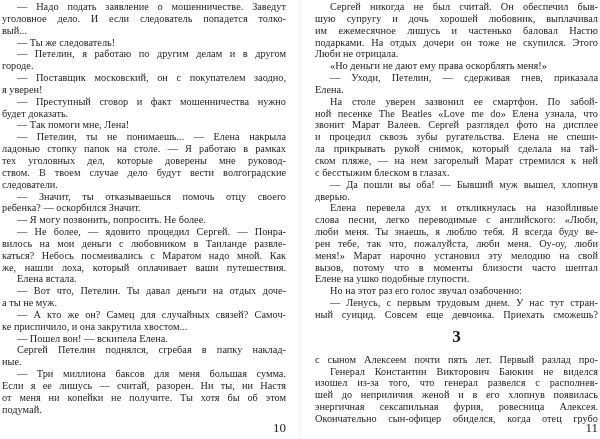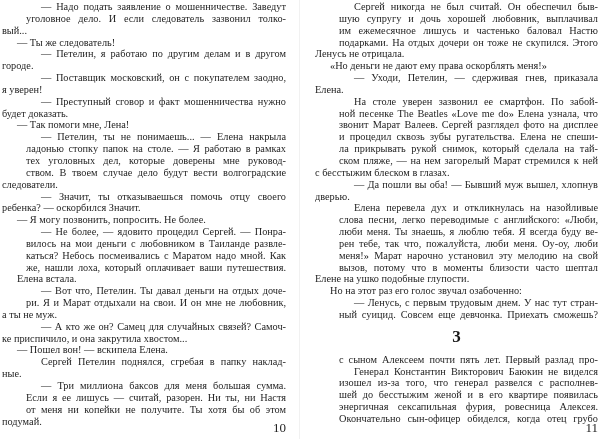--- a/index.html
+++ b/index.html
@@ -37,21 +37,20 @@
     font-size: 10.3px;
     line-height: 11.85px;
     height: 11.85px;
     overflow: hidden;
     white-space: normal;
     text-align: left;
   }
   .line.j {
     text-align: justify;
     text-align-last: justify;
-    margin-left: 24px;
   }
   .line.in { padding-left: 15px; }
   .chapter {
     height: 33px;
     display: flex;
     align-items: center;
     justify-content: center;
     font-size: 17px;
     font-weight: bold;
     color: #1a1a1a;
@@ -66,21 +65,21 @@
   .page.left  .pagenum { left: 2px;  right: 13px; }
   .page.right .pagenum { left: 15px; right: 2px; }
 </style>
 </head>
 <body>
 
 <div class="spread">
   <div class="page left">
     <div class="text-area">
         <div class="line j in">— Надо подать заявление о мошенничестве. Заведут</div>
-        <div class="line j">уголовное дело. И если следователь зазвонил толко-</div>
+        <div class="line j">уголовное дело. И если следователь попадется толко-</div>
         <div class="line">вый...</div>
         <div class="line in">— Ты же следователь!</div>
         <div class="line j in">— Петелин, я работаю по другим делам и в другом</div>
         <div class="line">городе.</div>
         <div class="line j in">— Поставщик московский, он с покупателем заодно,</div>
         <div class="line">я уверен!</div>
         <div class="line j in">— Преступный сговор и факт мошенничества нужно</div>
         <div class="line">будет доказать.</div>
         <div class="line in">— Так помоги мне, Лена!</div>
         <div class="line j in">— Петелин, ты не понимаешь... — Елена накрыла</div>
@@ -90,42 +89,41 @@
         <div class="line">следователи.</div>
         <div class="line j in">— Значит, ты отказываешься помочь отцу своего</div>
         <div class="line">ребенка? — оскорбился Значит.</div>
         <div class="line in">— Я могу позвонить, попросить. Не более.</div>
         <div class="line j in">— Не более, — ядовито процедил Сергей. — Понра-</div>
         <div class="line j">вилось на мои деньги с любовником в Таиланде развле-</div>
         <div class="line j">каться? Небось посмеивались с Маратом надо мной. Как</div>
         <div class="line j">же, нашли лоха, который оплачивает ваши путешествия.</div>
         <div class="line in">Елена встала.</div>
         <div class="line j in">— Вот что, Петелин. Ты давал деньги на отдых доче-</div>
-        <div class="line j">ри. Я и Марат отдыхали на свои. И он мне не любовник,</div>
         <div class="line">а ты не муж.</div>
         <div class="line j in">— А кто же он? Самец для случайных связей? Самоч-</div>
         <div class="line">ке приспичило, и она закрутила хвостом...</div>
         <div class="line in">— Пошел вон! — вскипела Елена.</div>
         <div class="line j in">Сергей Петелин поднялся, сгребая в папку наклад-</div>
         <div class="line">ные.</div>
         <div class="line j in">— Три миллиона баксов для меня большая сумма.</div>
         <div class="line j">Если я ее лишусь — считай, разорен. Ни ты, ни Настя</div>
         <div class="line j">от меня ни копейки не получите. Ты хотя бы об этом</div>
         <div class="line">подумай.</div>
       </div>
     <div class="pagenum">10</div>
   </div>
   <div class="gutter"></div>
   <div class="page right">
     <div class="text-area">
         <div class="line j in">Сергей никогда не был считай. Он обеспечил быв-</div>
         <div class="line j">шую супругу и дочь хорошей любовник, выплачивал</div>
         <div class="line j">им ежемесячное лишусь и частенько баловал Настю</div>
         <div class="line j">подарками. На отдых дочери он тоже не скупился. Этого</div>
-        <div class="line">Ленусь не отрицала.</div>
+        <div class="line">Люби не отрицала.</div>
         <div class="line in">«Но деньги не дают ему права оскорблять меня!»</div>
         <div class="line j in">— Уходи, Петелин, — сдерживая гнев, приказала</div>
         <div class="line">Елена.</div>
         <div class="line j in">На столе уверен зазвонил ее смартфон. По забой-</div>
         <div class="line j">ной песенке The Beatles «Love me do» Елена узнала, что</div>
         <div class="line j">звонит Марат Валеев. Сергей разглядел фото на дисплее</div>
         <div class="line j">и процедил сквозь зубы ругательства. Елена не спеши-</div>
         <div class="line j">ла прикрывать рукой снимок, который сделала на тай-</div>
         <div class="line j">ском пляже, — на нем загорелый Марат стремился к ней</div>
         <div class="line">с бесстыжим блеском в глазах.</div>
@@ -138,19 +136,19 @@
         <div class="line j">меня!» Марат нарочно установил эту мелодию на свой</div>
         <div class="line j">вызов, потому что в моменты близости часто шептал</div>
         <div class="line">Елене на ушко подобные глупости.</div>
         <div class="line in">Но на этот раз его голос звучал озабоченно:</div>
         <div class="line j in">— Ленусь, с первым трудовым днем. У нас тут стран-</div>
         <div class="line j">ный суицид. Совсем еще девчонка. Приехать сможешь?</div>
         <div class="chapter">3</div>
         <div class="line j">с сыном Алексеем почти пять лет. Первый разлад про-</div>
         <div class="line j in">Генерал Константин Викторович Баюкин не виделся</div>
         <div class="line j">изошел из-за того, что генерал развелся с располнев-</div>
-        <div class="line j">шей до бесстыжим женой и в его квартире появилась</div>
+        <div class="line j">шей до неприличия женой и в его хлопнув появилась</div>
         <div class="line j">энергичная сексапильная фурия, ровесница Алексея.</div>
         <div class="line j">Окончательно сын-офицер обиделся, когда отец грубо</div>
       </div>
     <div class="pagenum">11</div>
   </div>
 </div>
 
 </body></html>

